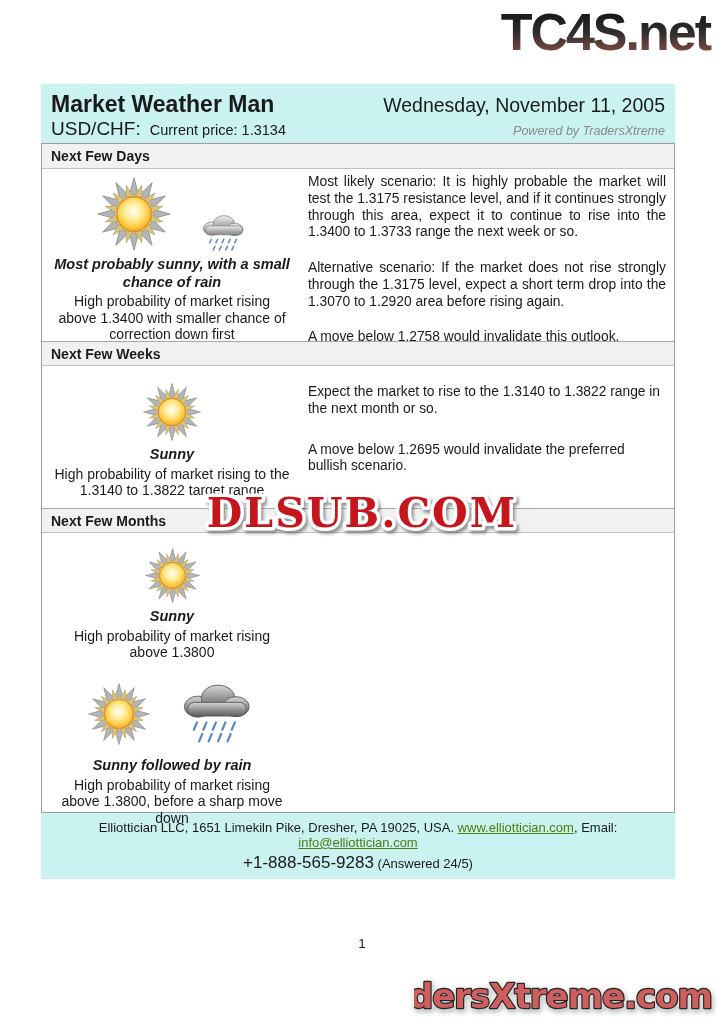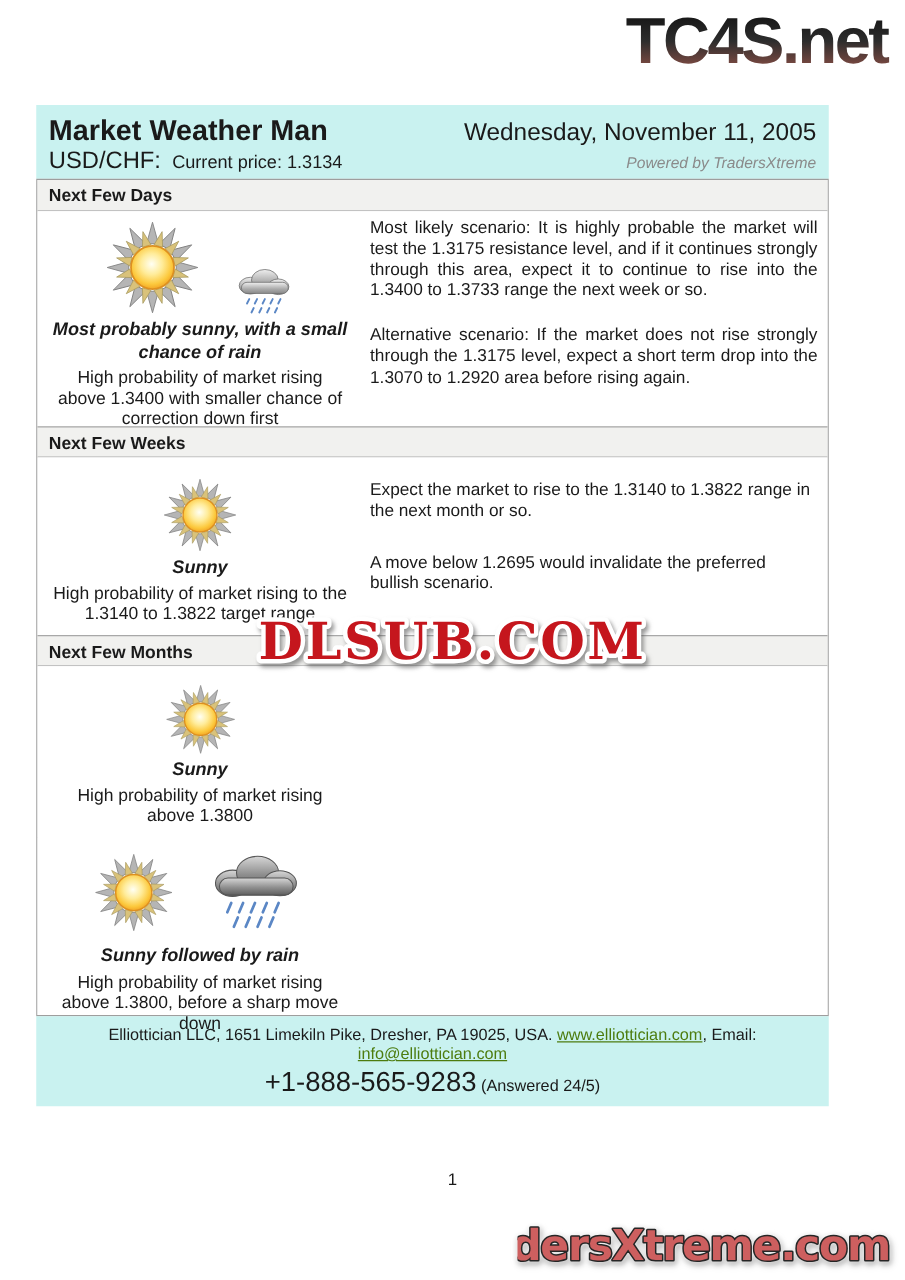--- a/index.html
+++ b/index.html
@@ -4,21 +4,21 @@
 <style>
   * { box-sizing: border-box; }
   html,body { margin:0; padding:0; background:#fff; }
   .page {
     position:relative; width:724px; height:1024px; background:#fff;
     font-family:"Liberation Sans", sans-serif; color:#1a1a1a; overflow:hidden;
   }
   
   .tc4s { position:absolute; top:6px; right:12px; width:300px; height:54px; }
   
-  .doc { position:absolute; left:29px; top:84px; width:634px; }
+  .doc { position:absolute; left:41px; top:84px; width:634px; }
   .doc-header { background:#c9f2f0; padding:7px 10px 6px 10px; height:59px; }
   .row1 { display:flex; justify-content:space-between; align-items:baseline; }
   .mwm-title { font-size:23px; font-weight:bold; letter-spacing:0; }
   .mwm-date { font-size:19.5px; }
   .row2 { display:flex; justify-content:space-between; align-items:baseline; margin-top:0; }
   .pair-wrap { display:flex; align-items:baseline; }
   .pair { font-size:19px; }
   .price { font-size:14.5px; margin-left:9px; }
   .powered { font-size:12.5px; font-style:italic; color:#8a8a8a; }
   .doc-table { border:1px solid #9e9e9e; }
@@ -50,21 +50,21 @@
   .sun-sm { width:57px; height:57px; }
   .sun-y  { width:64px; height:64px; }
   .cloud-sm { width:50px; height:46px; margin-bottom:-4px; }
   .cloud-lg { width:80px; height:68px; }
   .caption { font-weight:bold; font-style:italic; font-size:14.5px; text-align:center; line-height:1.22; margin-top:4px; padding:0 4px; }
   .subcaption { font-size:14px; text-align:center; line-height:1.18; margin-top:2px; padding:0 12px; }
   .doc-footer { background:#c9f2f0; padding:7px 8px 6px 8px; }
   .footer-line1 { font-size:13px; text-align:center; }
   .footer-line1 a { color:#4d7c0f; }
   .footer-line2 { text-align:center; margin-top:3px; }
-  .phone { font-size:22px; }
+  .phone { font-size:17px; }
   .phone-note { font-size:13px; }
   
   .dlsub { position:absolute; top:483px; left:50%; transform:translateX(-50%); width:330px; height:58px; }
   .traders { position:absolute; bottom:4px; right:10px; width:300px; height:46px; }
   .page-number { position:absolute; top:936px; left:0; width:100%; text-align:center; font-size:13.5px; }
   .hidden-defs { position:absolute; width:0; height:0; }
 </style>
 </head>
 <body>
 
@@ -204,20 +204,21 @@
               <svg class="cloud-sm" viewBox="0 0 56 48">
                   <use href="#cloudSmallSymbol"></use>
                 </svg>
             </div>
             <div class="caption">Most probably sunny, with a small chance of rain</div>
             <div class="subcaption">High probability of market rising above 1.3400 with smaller chance of correction down first</div>
           </div>
           <div class="col-right">
             <p>Most likely scenario:  It is highly probable the market will test the 1.3175 resistance level, and if it continues strongly through this area, expect it to continue to rise into the 1.3400 to 1.3733 range the next week or so.</p>
             <p>Alternative scenario:  If the market does not rise strongly through the 1.3175 level, expect a short term drop into the 1.3070 to 1.2920 area before rising again.</p>
+            <p>A move below 1.2758 would invalidate this outlook.</p>
           </div>
         </div>
       </section>
 
       <section class="sec s2">
         <div class="sec-header">
           <span>Next Few Weeks</span>
         </div>
         <div class="sec-body">
           <div class="col-left">

